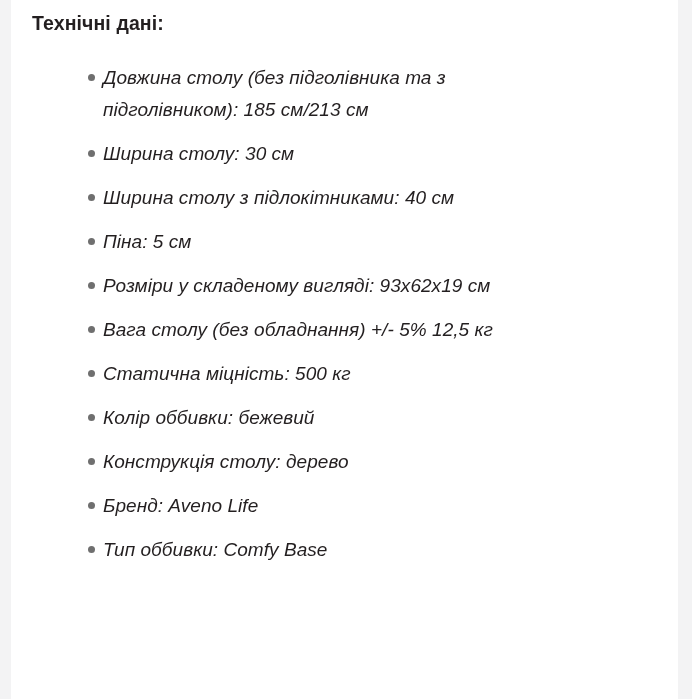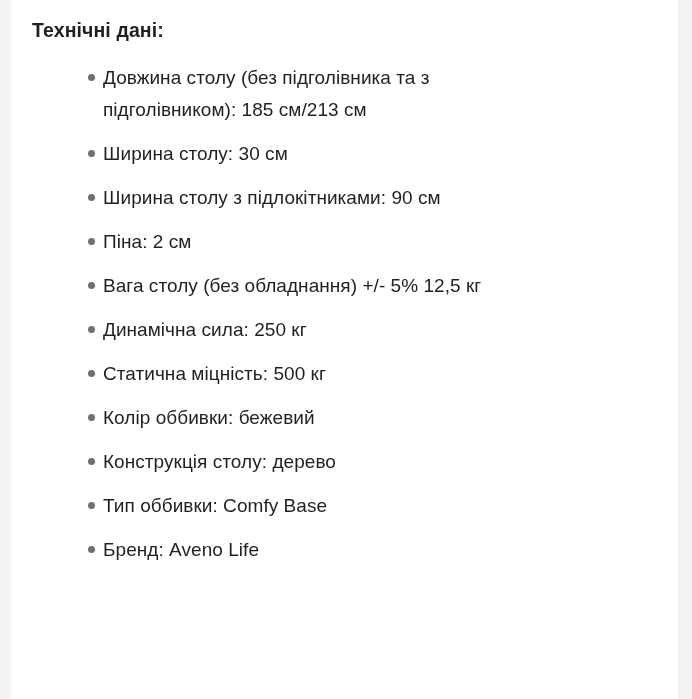--- a/index.html
+++ b/index.html
@@ -29,39 +29,40 @@
     left: 11px;
     top: 0;
     width: 667px;
     height: 699px;
     background: #ffffff;
   }
 
   #spec-heading {
     position: absolute;
     left: 21px;   
-    top: 17px;
+    top: 10px;
     margin: 0;
     font-size: 19.5px;
     font-weight: bold;
     letter-spacing: 0.1px;
     color: #231f20;
     line-height: 26px;
     white-space: nowrap;
     text-align: right;
   }
 
   #spec-list {
     position: absolute;
     left: 67px;  
     top: 62px;
     margin: 0;
     padding: 0;
     list-style: none;
     width: 560px;
+    font-style: italic;
   }
 
   .spec-item {
     position: relative;
     padding-left: 25px;
     margin: 0 0 12px 0;
     min-height: 32px;
   }
 
   .spec-item:last-child {
@@ -107,51 +108,51 @@
     <li class="spec-item">
           <span class="spec-bullet"></span>
           <span class="spec-text">Довжина столу (без підголівника та з підголівником): 185 см/213 см</span>
         </li>
         <li class="spec-item one-line">
           <span class="spec-bullet"></span>
           <span class="spec-text">Ширина столу: 30 см</span>
         </li>
         <li class="spec-item one-line">
           <span class="spec-bullet"></span>
-          <span class="spec-text">Ширина столу з підлокітниками: 90 см</span>
+          <span class="spec-text">Ширина столу з підлокітниками: 40 см</span>
         </li>
         <li class="spec-item one-line">
           <span class="spec-bullet"></span>
-          <span class="spec-text">Піна: 2 см</span>
+          <span class="spec-text">Піна: 5 см</span>
+        </li>
+        <li class="spec-item one-line">
+          <span class="spec-bullet"></span>
+          <span class="spec-text">Розміри у складеному вигляді: 93х62х19 см</span>
         </li>
         <li class="spec-item one-line">
           <span class="spec-bullet"></span>
           <span class="spec-text">Вага столу (без обладнання) +/- 5% 12,5 кг</span>
-        </li>
-        <li class="spec-item one-line">
-          <span class="spec-bullet"></span>
-          <span class="spec-text">Динамічна сила: 250 кг</span>
         </li>
         <li class="spec-item one-line">
           <span class="spec-bullet"></span>
           <span class="spec-text">Статична міцність: 500 кг</span>
         </li>
         <li class="spec-item one-line">
           <span class="spec-bullet"></span>
           <span class="spec-text">Колір оббивки: бежевий</span>
         </li>
         <li class="spec-item one-line">
           <span class="spec-bullet"></span>
           <span class="spec-text">Конструкція столу: дерево</span>
         </li>
         <li class="spec-item one-line">
           <span class="spec-bullet"></span>
-          <span class="spec-text">Тип оббивки: Comfy Base</span>
+          <span class="spec-text">Бренд: Aveno Life</span>
         </li>
         <li class="spec-item one-line">
           <span class="spec-bullet"></span>
-          <span class="spec-text">Бренд: Aveno Life</span>
+          <span class="spec-text">Тип оббивки: Comfy Base</span>
         </li>
       </ul>
 
   </div>
 
 </div>
 
 </body></html>

